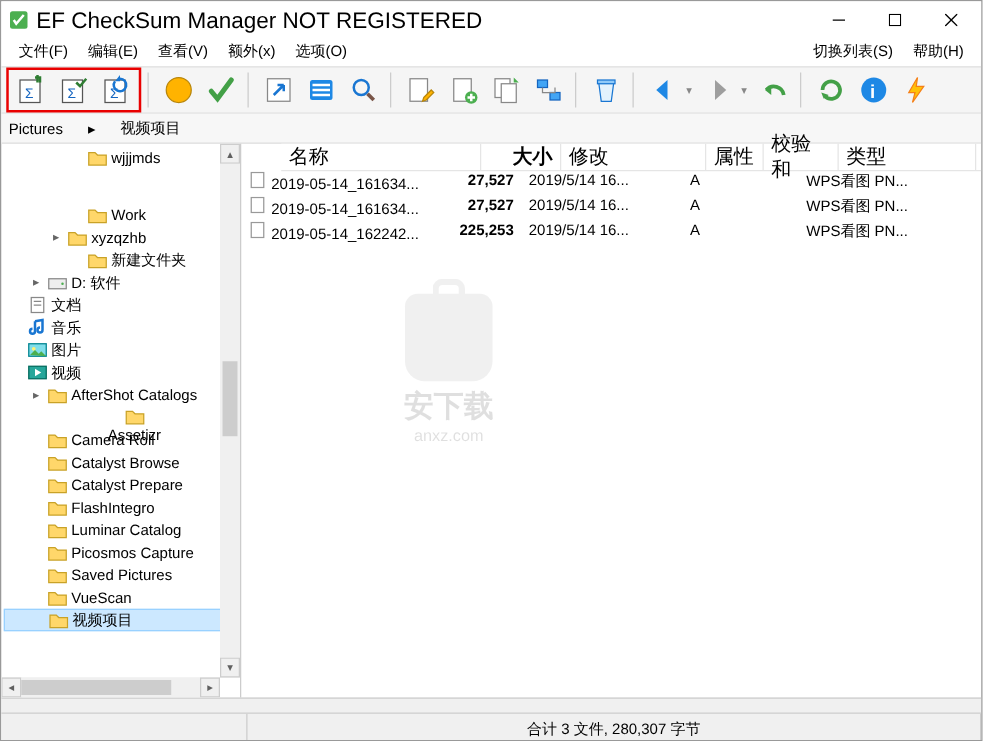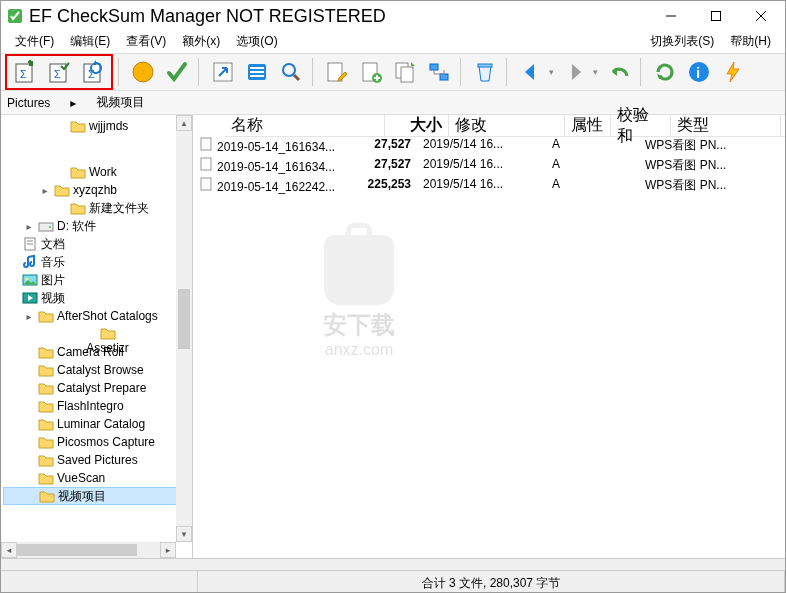--- a/index.html
+++ b/index.html
@@ -491,21 +491,21 @@
           <div class="cell c-attr ctr">A</div>
           <div class="cell c-chk"></div>
           <div class="cell c-type">WPS看图 PN...</div>
         </div>
       </div>
     <div class="watermark">
       <div class="shield">
           <div class="handle"></div>
         </div>
       <div style="font-weight:bold;">安下载</div>
-      <div style="font-size:16px;">anxz.com</div>
+      <div style="font-size:13px;">anxz.com</div>
     </div>
   </div>
 </div>
 
 <div class="divider-bar"></div>
 
 <div class="statusbar">
   <div class="cell blank"></div>
   <div class="cell mid">合计 3 文件,  280,307 字节</div>
 </div>

